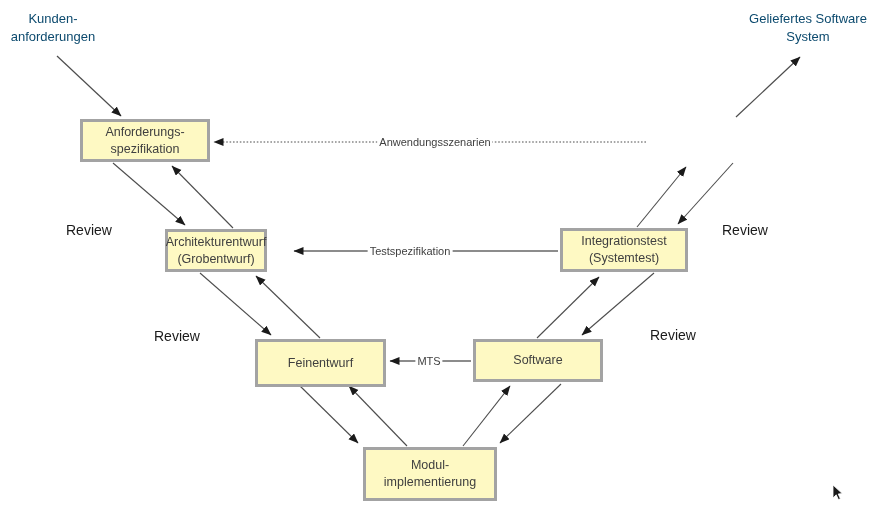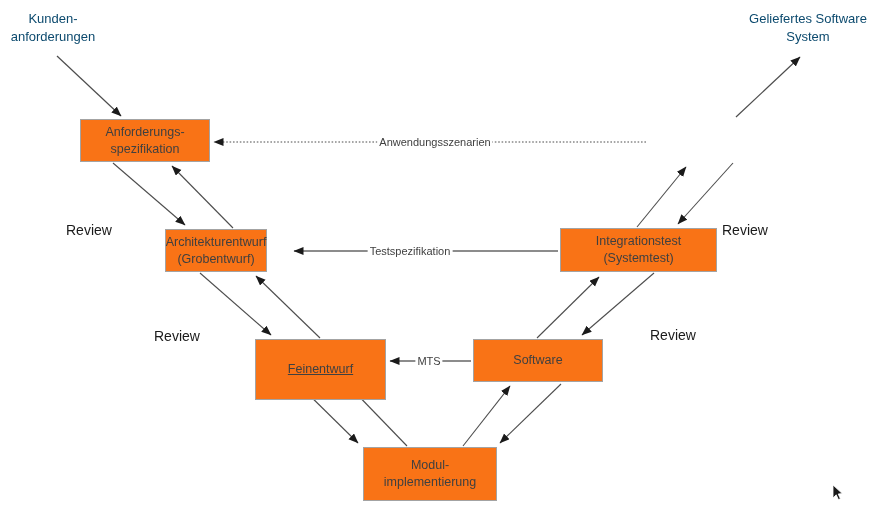--- a/index.html
+++ b/index.html
@@ -15,22 +15,22 @@
     background: #ffffff;
     overflow: hidden;
   }
   .layer {
     position: absolute;
     left: 0; top: 0;
   }
   .node {
     position: absolute;
     box-sizing: border-box;
-    border: 1px solid #a3a3a3;
-    background: #f97316;
+    border: 3px solid #a3a3a3;
+    background: #fef9c3;
     color: #404040;
     font-size: 12.5px;
     line-height: 1.35;
     display: flex;
     align-items: center;
     justify-content: center;
     text-align: center;
     white-space: pre-line;
   }
   .free-label {
@@ -96,28 +96,28 @@
     <line x1="637" y1="227" x2="686" y2="167" stroke="#4d4d4d" stroke-width="1.1" marker-end="url(#arr)"></line>
     <line x1="733" y1="163" x2="678" y2="224" stroke="#4d4d4d" stroke-width="1.1" marker-end="url(#arr)"></line>
   </svg>
 
   <div class="node" style="left:80px; top:119px; width:130px; height:43px;">Anforderungs-
 spezifikation</div>
 
   <div class="node" style="left:165px; top:229px; width:102px; height:43px;">Architekturentwurf
 (Grobentwurf)</div>
 
-  <div class="node" style="left:255px; top:339px; width:131px; height:61px;text-decoration:underline;">Feinentwurf</div>
+  <div class="node" style="left:255px; top:339px; width:131px; height:48px;">Feinentwurf</div>
 
   <div class="node" style="left:363px; top:447px; width:134px; height:54px;">Modul-
 implementierung</div>
 
   <div class="node" style="left:473px; top:339px; width:130px; height:43px;">Software</div>
 
-  <div class="node" style="left:560px; top:228px; width:157px; height:44px;">Integrationstest
+  <div class="node" style="left:560px; top:228px; width:128px; height:44px;">Integrationstest
 (Systemtest)</div>
 
 
   <div class="free-label" style="left:0px; top:10px; width:106px;">Kunden-
 anforderungen</div>
 
   <div class="free-label" style="left:740px; top:10px; width:136px;">Geliefertes Software
 System</div>
 
   <div class="review-label" style="left:66px; top:189px;">Review</div>

